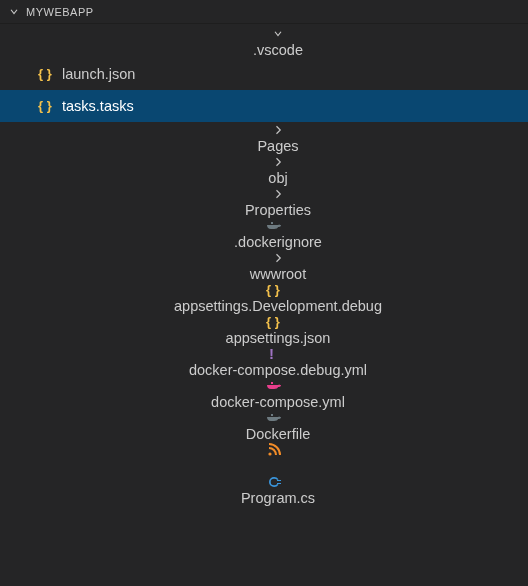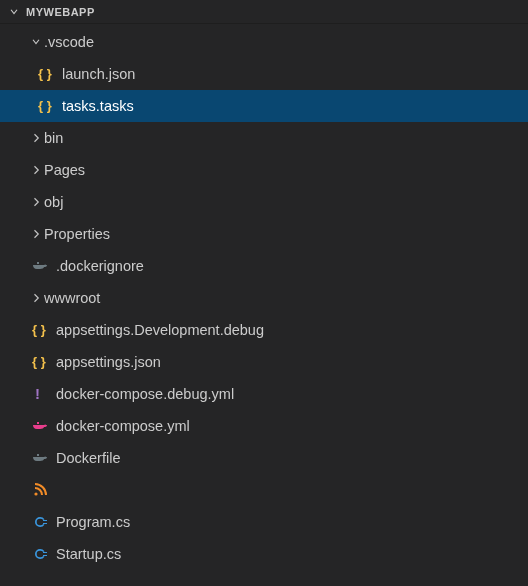--- a/index.html
+++ b/index.html
@@ -11,32 +11,32 @@
       overflow:hidden;
     }
     .panel { width:100%; height:100%; background:#252526; }
     .header {
       display:flex; align-items:center;
       height:24px; padding:0 6px;
       background:#252526;
       border-bottom:1px solid #1e1e1e;
     }
     .header-label {
-      font-size:11px; font-weight:700; letter-spacing:0.5px;
+      font-size:11px; font-weight:400; letter-spacing:0.5px;
       color:#cccccc; margin-left:4px;
     }
     .tree { background:#252526; padding-top:2px; }
     .row {
       display:flex; align-items:center;
       height:32px;
       cursor:pointer;
       color:#cccccc;
     }
     .row.selected { background:#094771; color:#ffffff; }
-    .indent-1 { padding-left:28px; }
+    .indent-1 { padding-left:28px;flex-direction:column; }
     .indent-2 { padding-left:34px; }
     .twisty { width:16px; height:16px; display:flex; align-items:center; justify-content:center; color:#c5c5c5; flex-shrink:0; }
     .twisty-spacer { width:4px; flex-shrink:0; }
     .icon { width:16px; height:16px; margin-right:8px; display:flex; align-items:center; justify-content:center; flex-shrink:0; }
     .file-label { font-size:14.5px; white-space:nowrap; }
     svg { display:block; }
   </style>
 </head>
 <body>
 <div class="panel">
@@ -76,28 +76,20 @@
           </svg>
         </span>
         <span class="file-label">tasks.tasks</span>
       </div>
       <div class="row indent-1">
         <span class="twisty">
           <svg width="12" height="12" viewBox="0 0 16 16">
             <path d="M6 3l5 5-5 5" fill="none" stroke="#c5c5c5" stroke-width="1.6"></path>
           </svg>
         </span>
-        <span class="file-label">bin</span>
-      </div>
-      <div class="row indent-1">
-        <span class="twisty">
-          <svg width="12" height="12" viewBox="0 0 16 16">
-            <path d="M6 3l5 5-5 5" fill="none" stroke="#c5c5c5" stroke-width="1.6"></path>
-          </svg>
-        </span>
         <span class="file-label">Pages</span>
       </div>
       <div class="row indent-1">
         <span class="twisty">
           <svg width="12" height="12" viewBox="0 0 16 16">
             <path d="M6 3l5 5-5 5" fill="none" stroke="#c5c5c5" stroke-width="1.6"></path>
           </svg>
         </span>
         <span class="file-label">obj</span>
       </div>
@@ -197,26 +189,15 @@
         <span class="twisty-spacer"></span>
         <span class="icon">
           <svg width="16" height="16" viewBox="0 0 16 16">
         <path d="M12.5 5.2A5.4 5.4 0 008 3a5 5 0 000 10 5.4 5.4 0 004.5-2.2l-1.3-.9A3.7 3.7 0 018 11.3 3.3 3.3 0 018 4.7a3.7 3.7 0 013.2 1.4z" fill="#3a96dd"></path>
         <rect x="11" y="6" width="4" height="1" fill="#3a96dd"></rect>
             <rect x="11" y="9" width="4" height="1" fill="#3a96dd"></rect>
       </svg>
         </span>
         <span class="file-label">Program.cs</span>
       </div>
-      <div class="row indent-1">
-        <span class="twisty-spacer"></span>
-        <span class="icon">
-          <svg width="16" height="16" viewBox="0 0 16 16">
-        <path d="M12.5 5.2A5.4 5.4 0 008 3a5 5 0 000 10 5.4 5.4 0 004.5-2.2l-1.3-.9A3.7 3.7 0 018 11.3 3.3 3.3 0 018 4.7a3.7 3.7 0 013.2 1.4z" fill="#3a96dd"></path>
-        <rect x="11" y="6" width="4" height="1" fill="#3a96dd"></rect>
-            <rect x="11" y="9" width="4" height="1" fill="#3a96dd"></rect>
-      </svg>
-        </span>
-        <span class="file-label">Startup.cs</span>
-      </div>
     </div>
 
 </div>
 
 </body></html>

